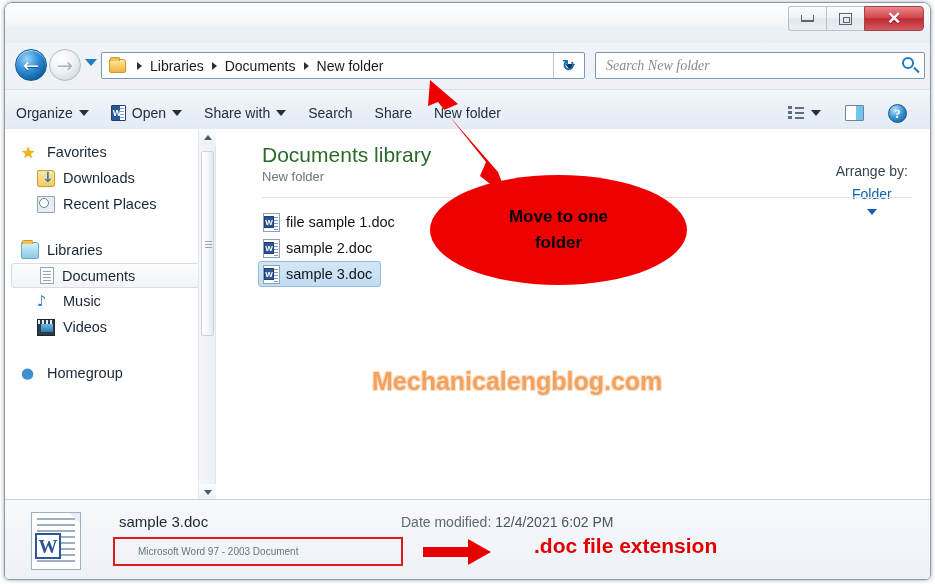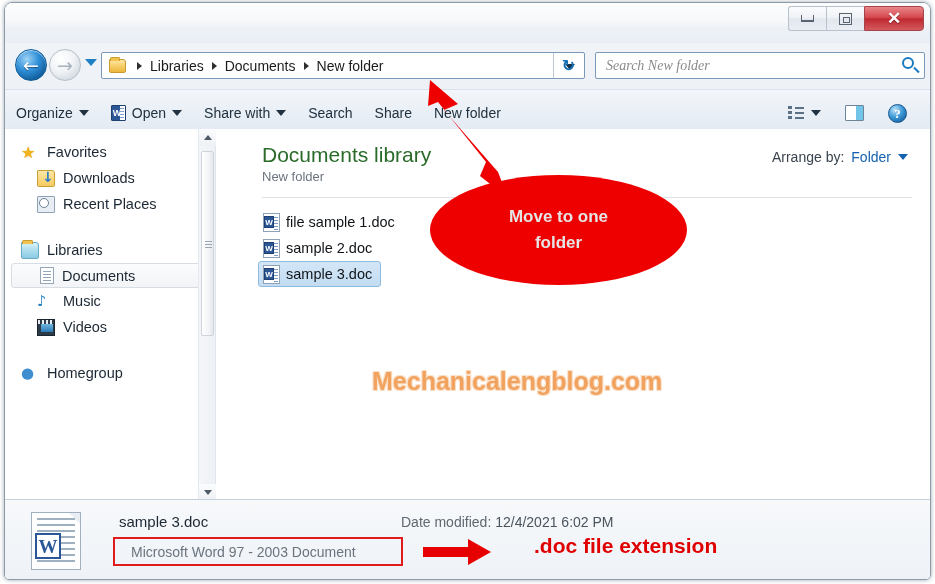--- a/index.html
+++ b/index.html
@@ -332,22 +332,22 @@
   
   #content {
     flex:1; position:relative; background:#ffffff; padding:14px 18px 0 18px;margin-left:28px;
   }
   #libtitle {
     font-size:21px; color:#2a6b2a; font-weight:normal; line-height:1.1;
     font-family:"Liberation Sans", sans-serif;
   }
   #libsub { font-size:13px; color:#6c7580; margin-top:3px; }
   #arrangeby {
-    position:absolute; right:22px; top:20px;
-    font-size:14px; color:#3a444e; display:flex; align-items:center; gap:7px;
+    position:absolute; right:22px; top:34px;
+    font-size:14px; color:#3a444e; display:flex; align-items:center; gap:7px;flex-direction:column;
   }
   #arrangeby .val { color:#1461b0; }
   #arrangeby .car {
     width:0;height:0;
     border-left:5px solid transparent;border-right:5px solid transparent;
     border-top:6px solid #1461b0;
   }
   #divline {
     position:absolute; left:18px; right:18px; top:68px;
     height:1px; background:#dfe3e8;
@@ -416,21 +416,21 @@
     position:absolute; left:114px; top:13px;
     font-size:15px; color:#1b2733;
   }
   #detailtype-box {
     position:absolute; left:108px; top:37px;
     width:290px; height:29px;
     border:2px solid #e01b1b;
     display:flex; align-items:center;
   }
   #detailtype {
-    margin-left:16px; font-size:14px; color:#6b747e;
+    margin-left:23px; font-size:10px; color:#6b747e;
   }
   #datemod {
     position:absolute; left:396px; top:14px;
     font-size:14px; color:#4a545e;
   }
   #datemod .lbl { color:#5f6871; }
   #extlabel {
     position:absolute; left:529px; top:34px;
     font-size:21px; font-weight:bold; color:#e00000;
     font-family:"Liberation Sans", sans-serif;
@@ -451,21 +451,21 @@
 
   
   #callout {
     position:absolute; left:425px; top:172px;
     width:257px; height:110px;
     background:#ee0000; border-radius:50%;
     display:flex; flex-direction:column; align-items:center; justify-content:center;
     z-index:40;
   }
   #callout span {
-    color:#e5e5e5; font-size:17px; font-weight:bold;
+    color:#000000; font-size:17px; font-weight:bold;
     font-family:"Liberation Sans", sans-serif;
     line-height:1.55; 
   }
   #callout-tail {
     position:absolute; z-index:39;
     left:423px; top:77px;
     width:105px; height:120px;
   }
 </style>
 </head>

